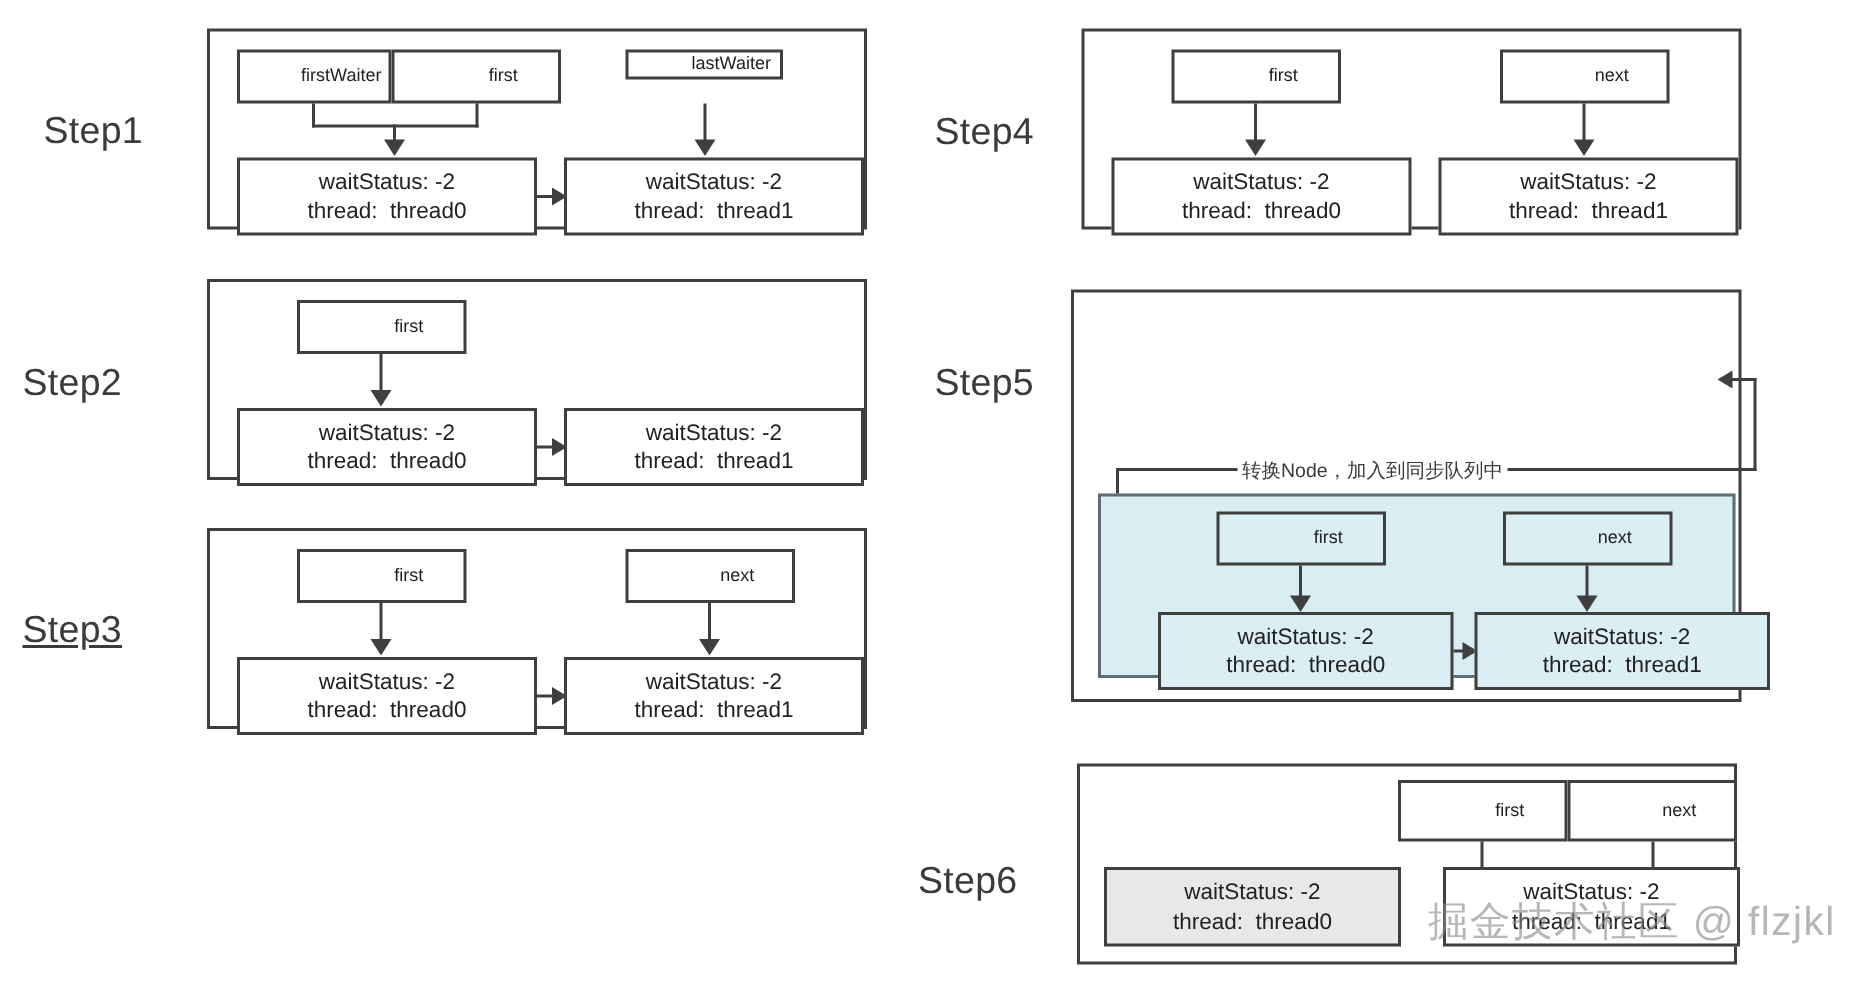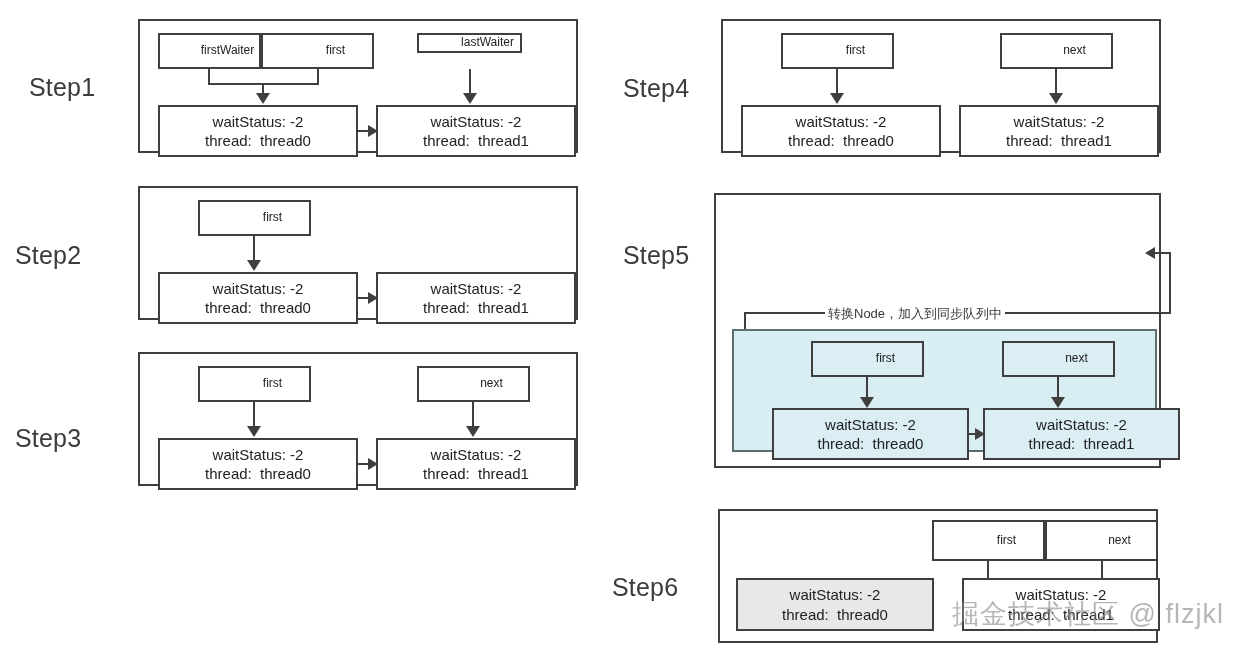--- a/index.html
+++ b/index.html
@@ -129,21 +129,21 @@
   <div class="arrow-right" style="left:228px;top:104px;"></div>
 
   <div class="box node" style="left:236px;top:84px;width:200px;height:52px;">
     <div>
       <span class="l1">waitStatus: -2</span>
       <span class="l2">thread:  thread1</span>
     </div>
   </div>
 </div>
 
-<div class="step-label" style="left:15px;top:424px;">Step3</div>
+<div class="step-label" style="left:15px;top:406px;text-decoration:underline;">Step3</div>
 
 <div class="panel" style="left:138px;top:352px;width:440px;height:134px;">
 
   <div class="box ptr" style="left:58px;top:12px;width:113px;height:36px;">
     <span>first</span>
   </div>
 
   <div class="box ptr" style="left:277px;top:12px;width:113px;height:36px;">
     <span>next</span>
   </div>

